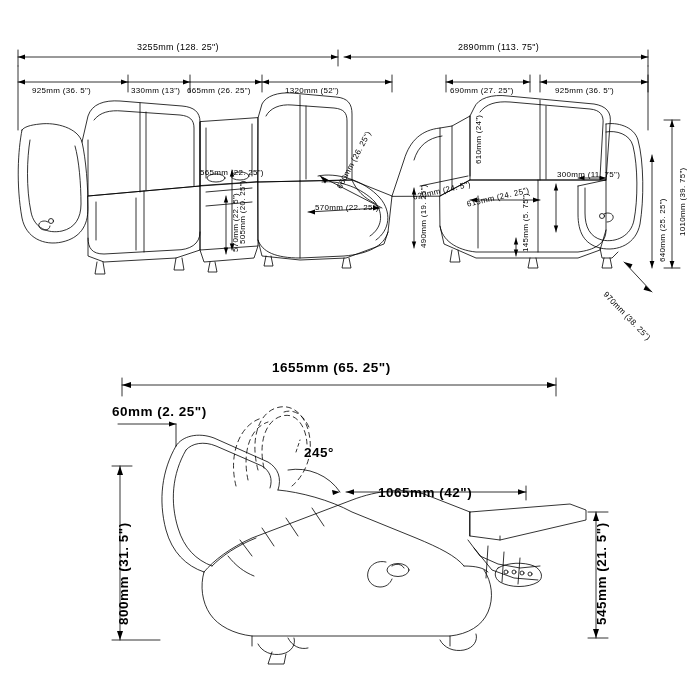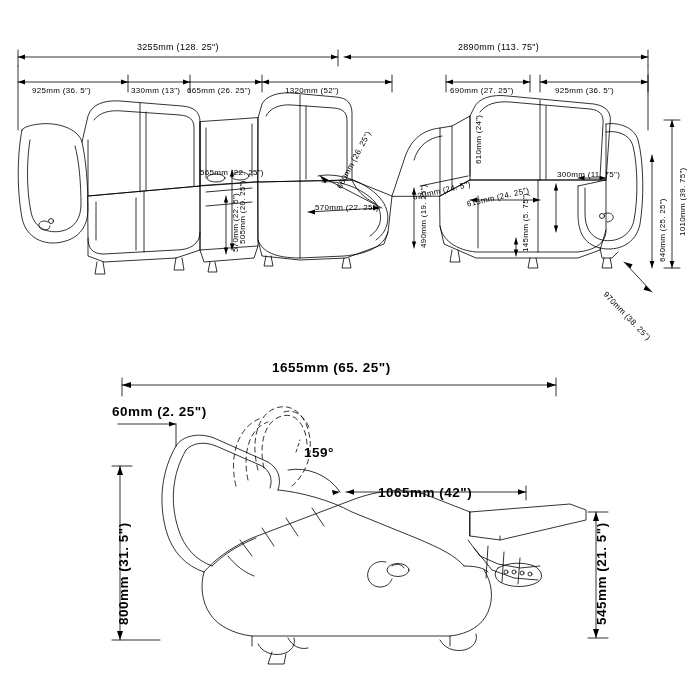--- a/index.html
+++ b/index.html
@@ -322,18 +322,18 @@
   <div class="dim-label t8 rot90" style="left:474px; top:164px;">610mm (24")</div>
   <div class="dim-label t8" style="left:557px; top:170px;">300mm (11. 75")</div>
   <div class="dim-label t8 rot90" style="left:521px; top:252px;">145mm (5. 75")</div>
 
   <div class="dim-label t8 rot90" style="left:678px; top:236px;">1010mm (39. 75")</div>
   <div class="dim-label t8 rot90" style="left:658px; top:262px;">640mm (25. 25")</div>
   <div class="dim-label t8 rotneg" style="left:608px; top:290px; transform:rotate(46deg);">970mm (38. 25")</div>
 
   <div class="dim-label t13" style="left:272px; top:360px;">1655mm (65. 25")</div>
   <div class="dim-label t13" style="left:112px; top:404px;">60mm (2. 25")</div>
-  <div class="dim-label t13" style="left:304px; top:445px;">159°</div>
+  <div class="dim-label t13" style="left:304px; top:445px;">245°</div>
   <div class="dim-label t13" style="left:378px; top:485px;">1065mm (42")</div>
   <div class="dim-label t13 rot90" style="left:116px; top:625px;">800mm (31. 5")</div>
   <div class="dim-label t13 rot90" style="left:594px; top:625px;">545mm (21. 5")</div>
 
 </div>
 
 </body></html>

